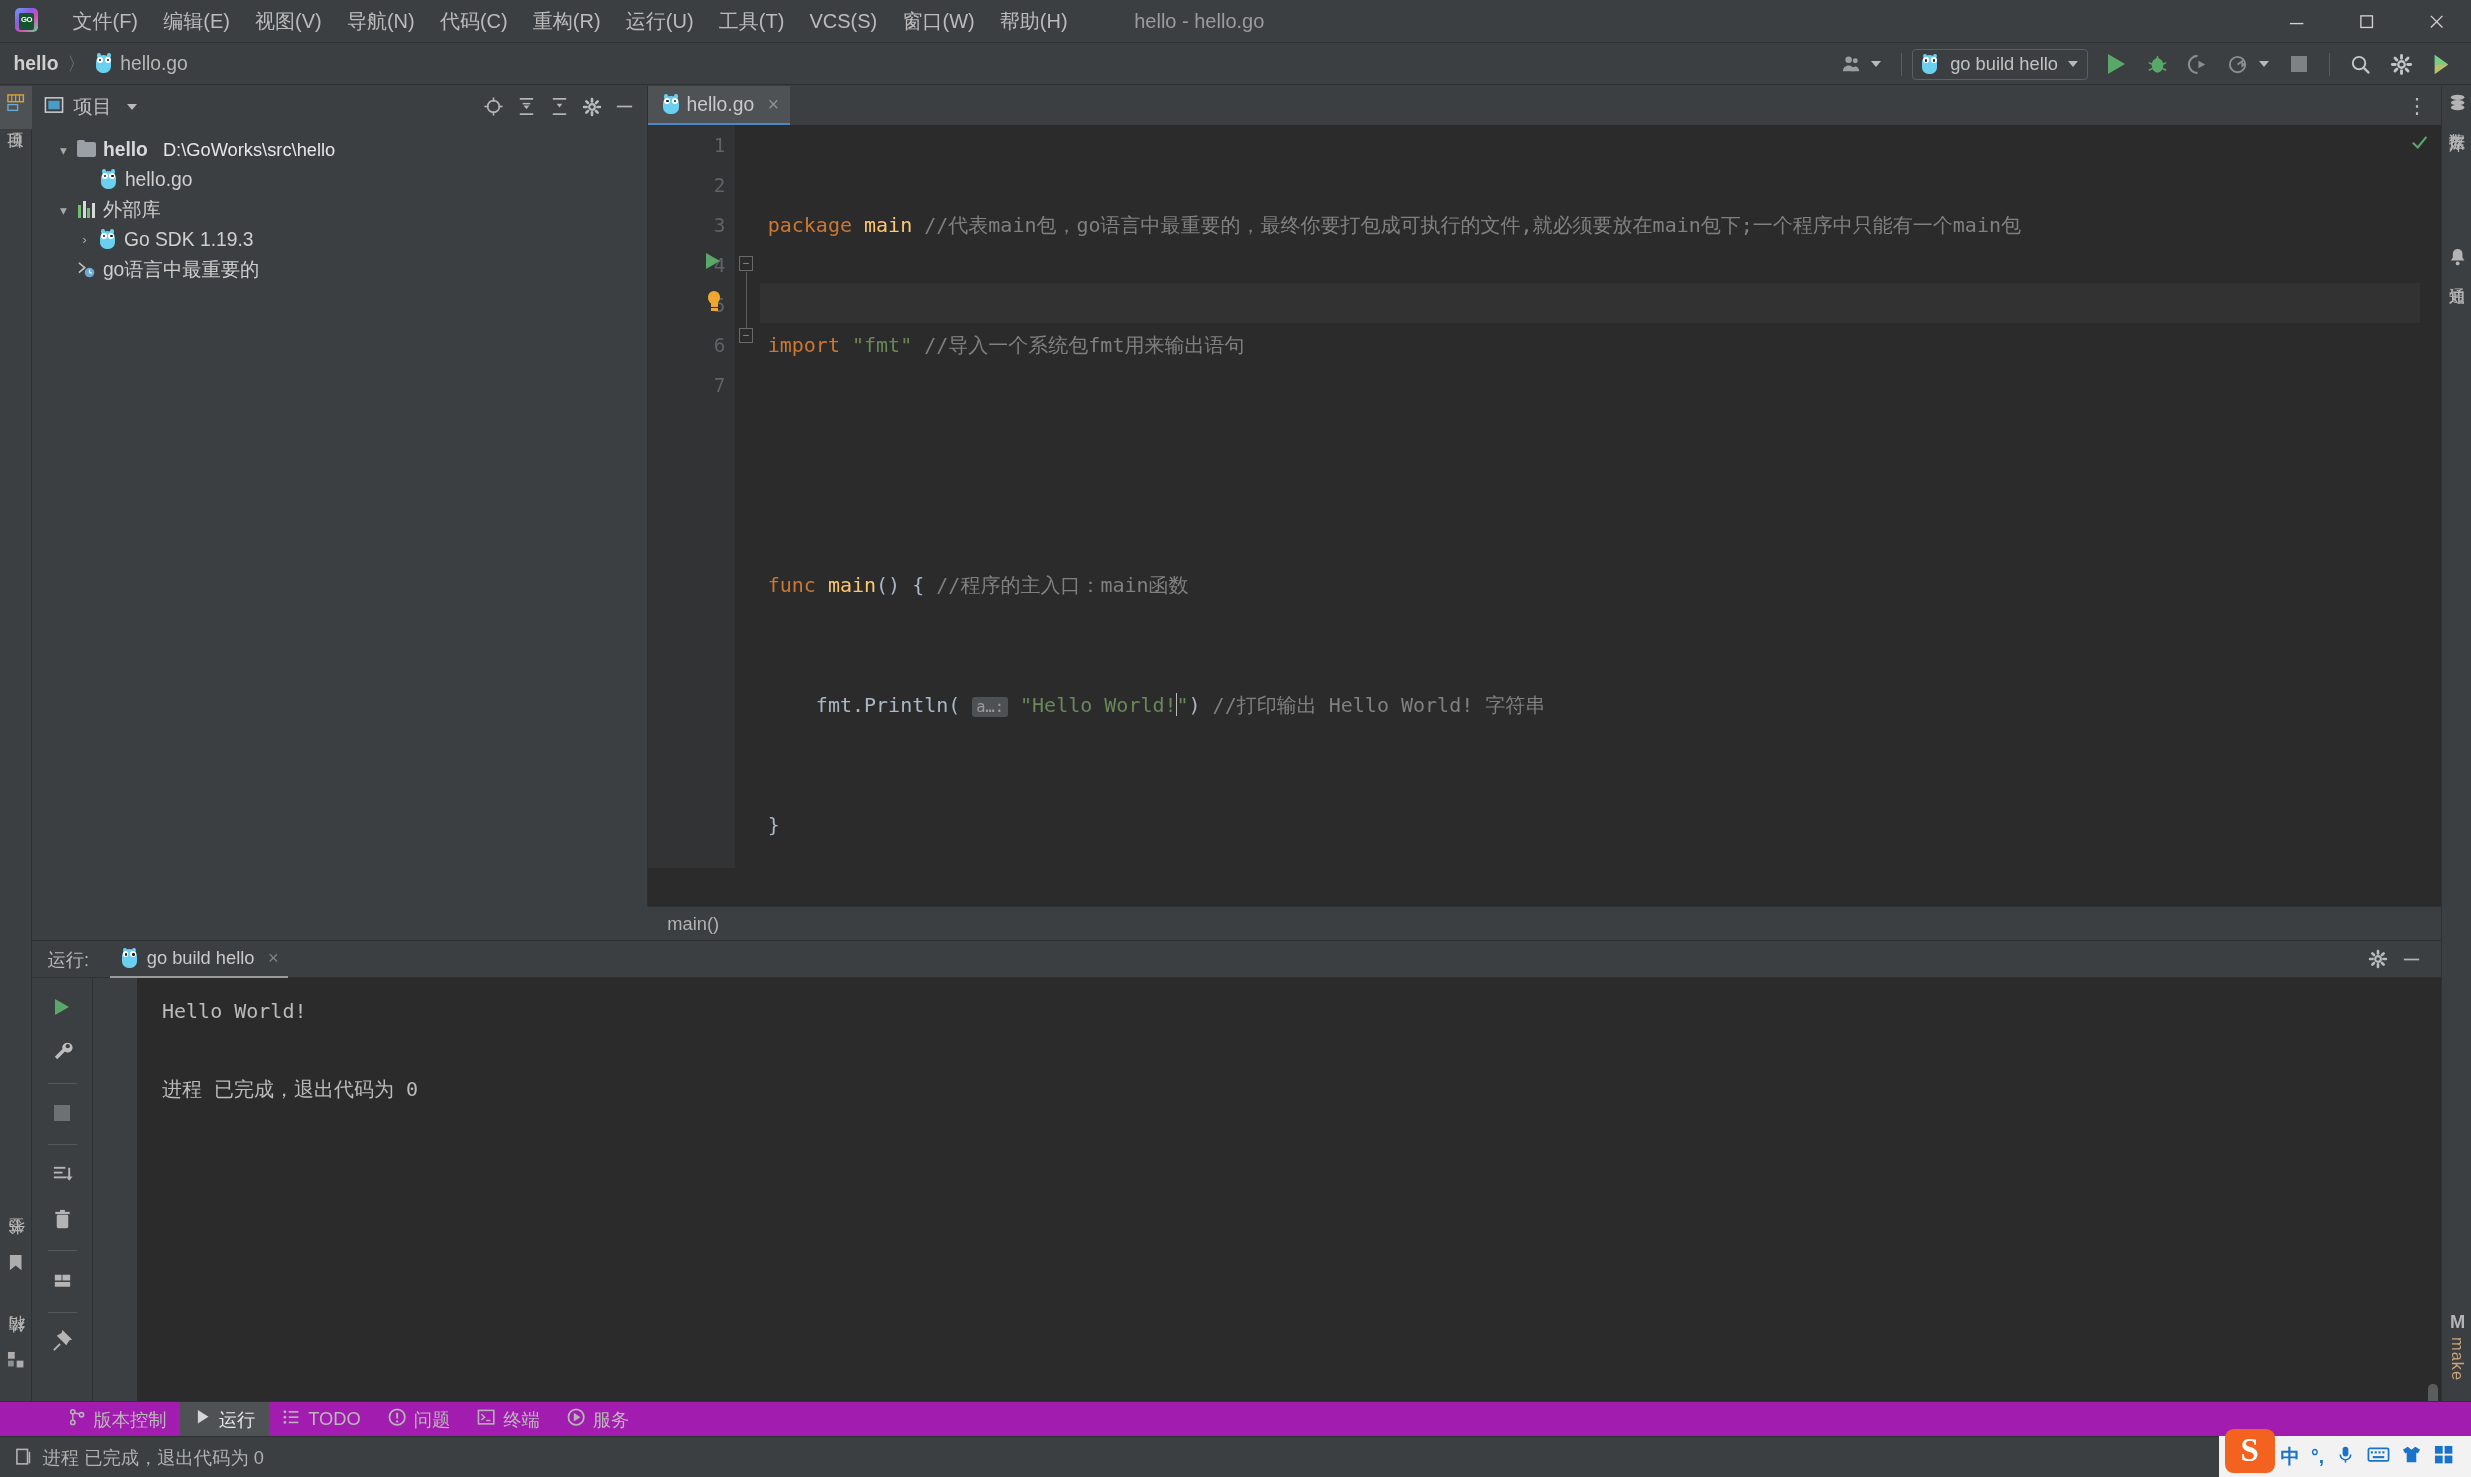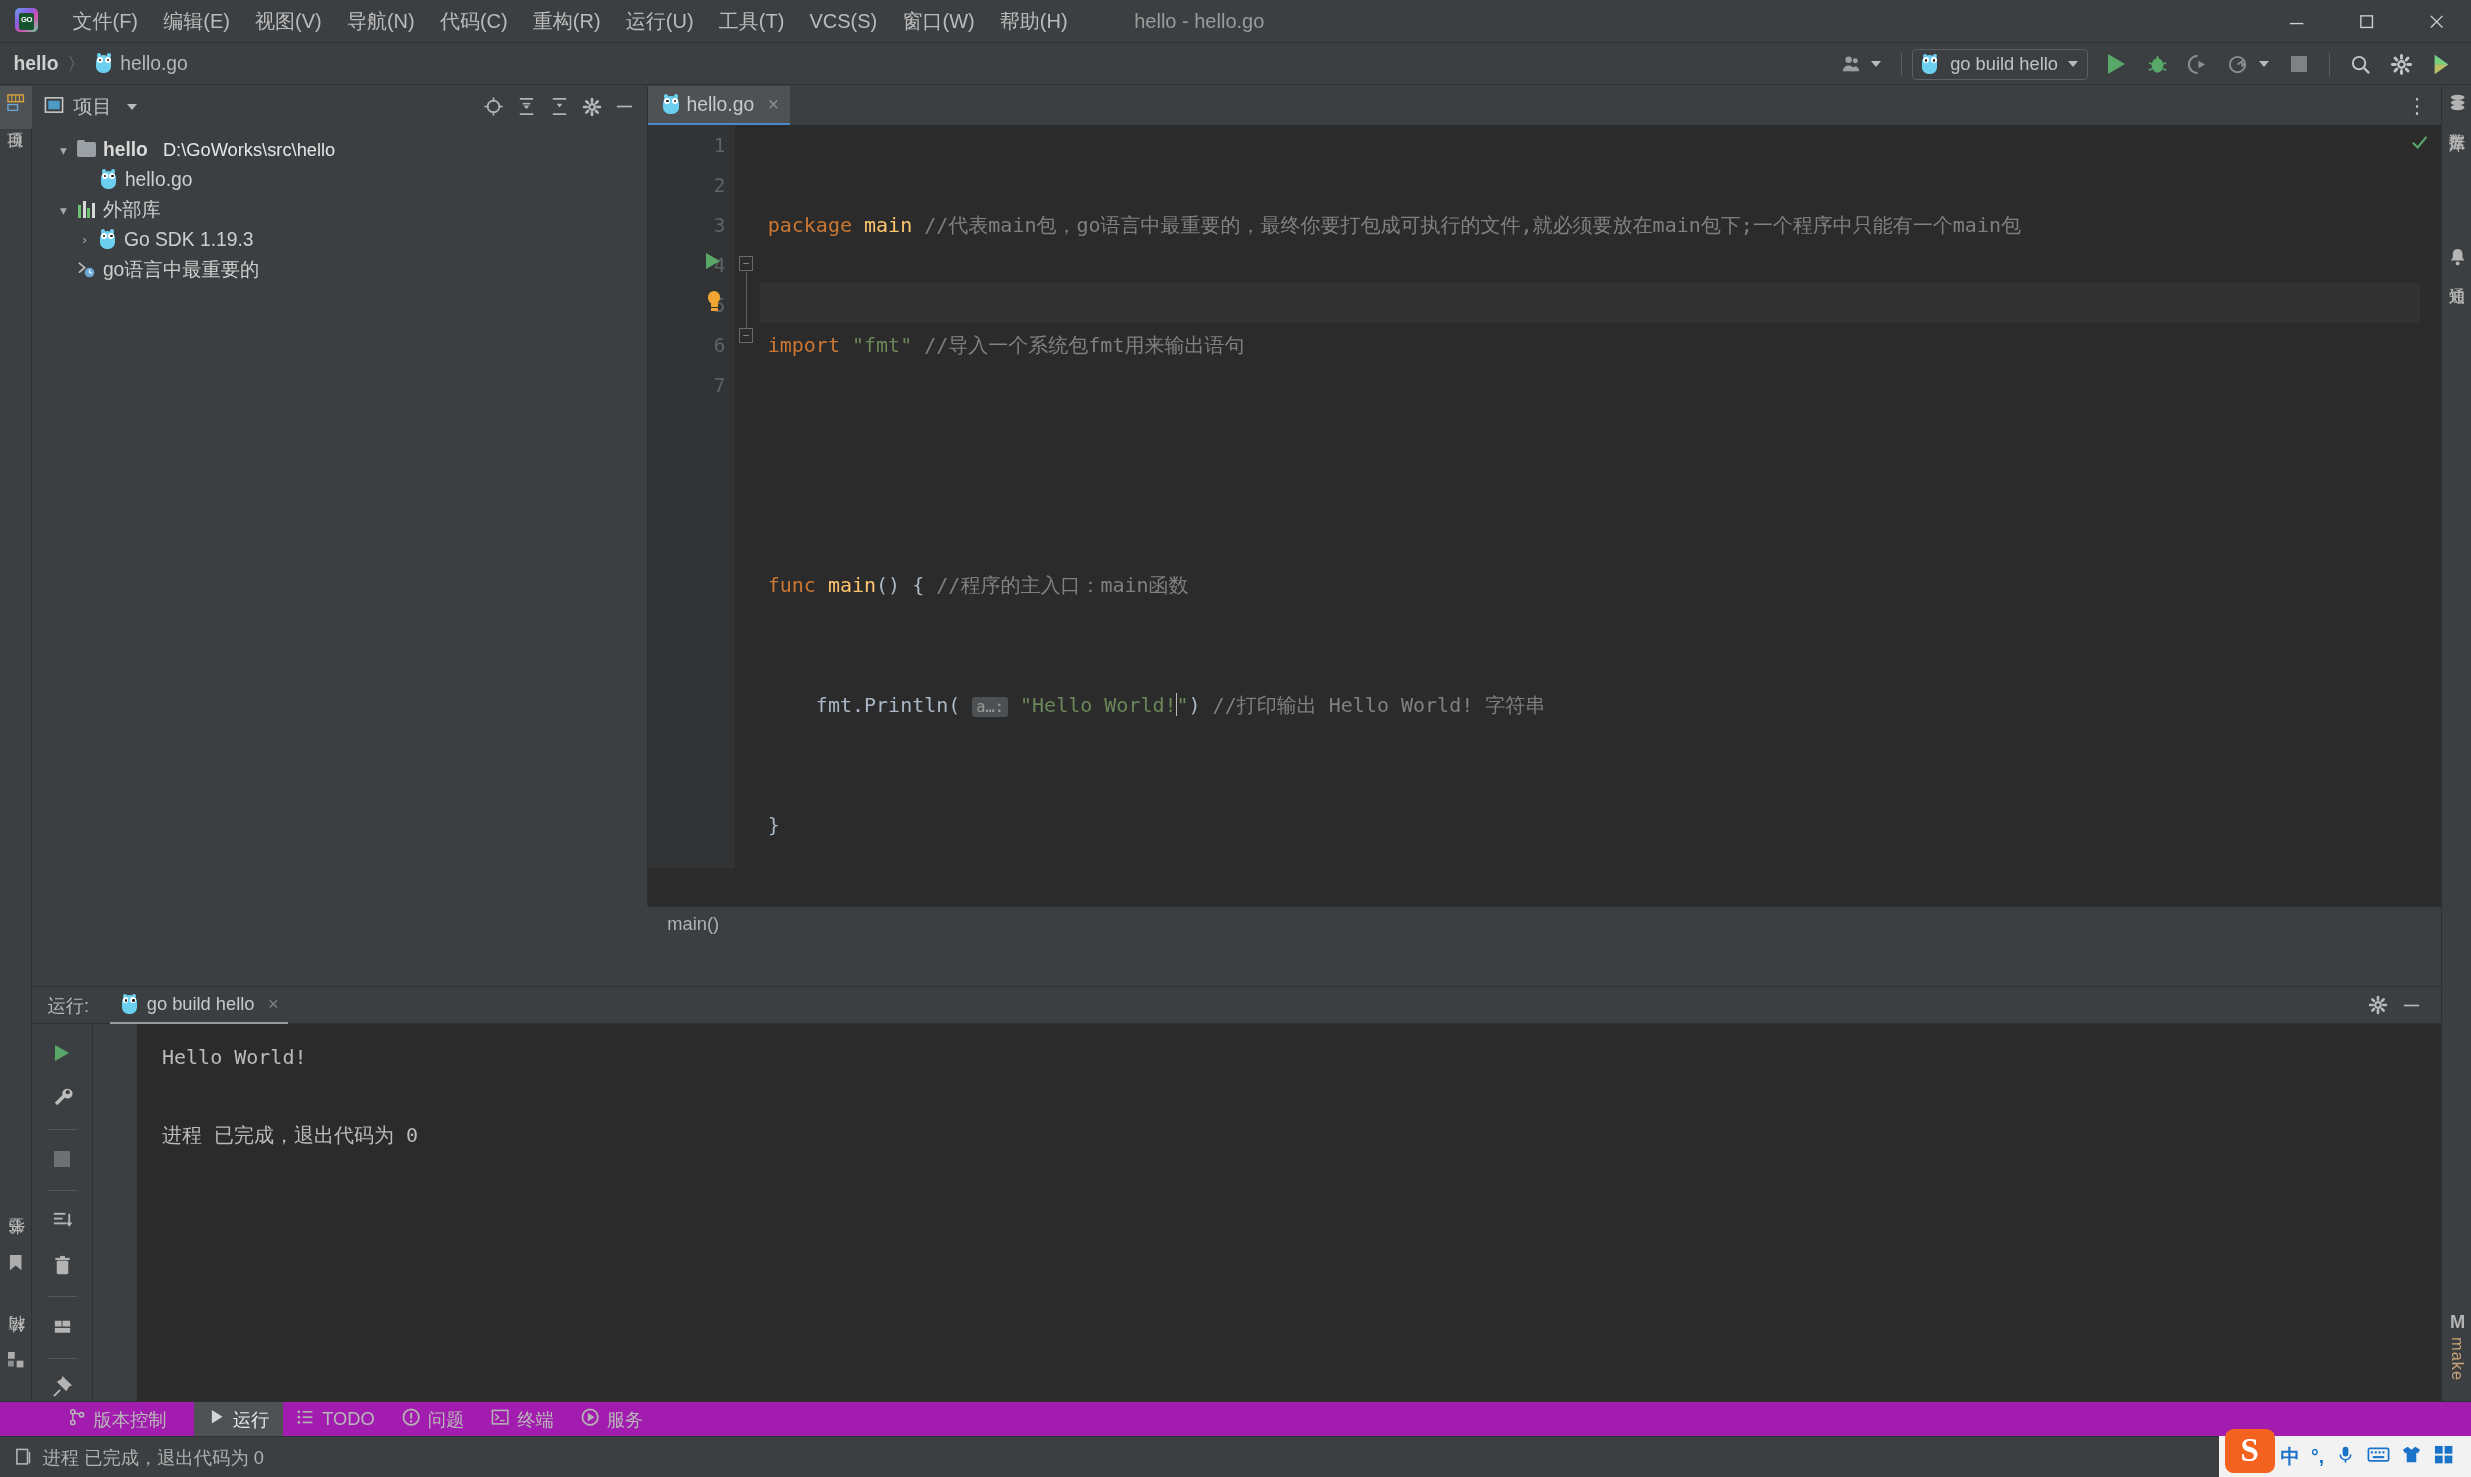--- a/index.html
+++ b/index.html
@@ -143,21 +143,21 @@
   .foldline { position:absolute; width:1px; background:#5e5e5e; }
   .scrollmark { position:absolute; right:11.6px; top:7.7px; }
   .vscroll-right { position:absolute; right:0; top:0; width:21px; height:743px; background:#2b2b2b; }
 
   .breadcrumb-bar { position:absolute; left:648px; top:906px; width:1793px; height:35px;
      background:#3c3f41; border-top:1px solid #2e3133; display:flex; align-items:center; }
   .breadcrumb-bar .bc { color:#b2b2b2; font-size:18.3px; margin-left:19.3px; }
 
   
   .runpanel { position:absolute; left:32px; top:940px; width:2409px; height:483px; background:#3c3f41;
-     border-top:1px solid #2e3133;margin-top:46px; }
+     border-top:1px solid #2e3133; }
   .run-head { height:37px; display:flex; align-items:center; border-bottom:1px solid #2e3133; }
   .run-head .rlabel { color:#b6b6b6; font-size:18.3px; margin-left:15.4px; }
   .run-tab { display:flex; align-items:center; margin-left:21px; height:37px; padding:0 9.7px;
      border-bottom:2.9px solid #9a9a9a; }
   .run-tab .rt { color:#c9c9c9; font-size:18.3px; margin-left:5.8px; }
   .run-tab .rx { color:#808386; font-size:18.3px; margin-left:13.5px; }
   .run-head-right { margin-left:auto; display:flex; align-items:center; padding-right:15.4px; }
   .run-body { display:flex; height:446px;gap:44px; }
   .run-tools { width:61px; background:#3c3f41; padding-top:9.7px; display:flex; flex-direction:column;
      align-items:center; border-right:1px solid #2e3133;}
@@ -170,21 +170,21 @@
   .console-scroll { position:absolute; right:2.9px; top:406px; width:9.7px; height:164px; background:#5a5d5e; border-radius:4.8px;}
 
   
   .right-strip { position:absolute; right:0; top:86px; width:31px; height:1337px; background:#3c3f41;
      border-left:1px solid #2e3133; }
 
   
   .tw-bar { position:absolute; left:0; bottom:41px; width:2472px; height:35px; background:#a21caf;
      display:flex; align-items:center; border-top:1px solid #2e3133; }
   .tw-btn { display:flex; align-items:center; height:35px; padding:0 13.5px; }
-  .tw-btn.sel { background:#4e5254;margin-left:14px; }
+  .tw-btn.sel { background:#4e5254; }
   .tw-btn .tl { color:#b8b8b8; font-size:18.3px; margin-left:7.7px; white-space:nowrap; }
   .statusbar { position:absolute; left:0; bottom:0; width:2472px; height:41px; background:#3c3f41;
      display:flex; align-items:center; border-top:1px solid #2e3133; }
   .statusbar .st { color:#b0b0b0; font-size:18.3px; margin-left:9.7px; }
   .ime { position:absolute; right:0; bottom:0; height:41px; width:253px; background:#f2f2f2;
      display:flex; align-items:center; justify-content:space-around; padding:0 13.5px 0 56px; }
   .ime-s { position:absolute; left:5.8px; bottom:3.9px; width:50px;height:44px; background:#f4621f;
      border-radius:8.7px; color:#fff; font-size:33px; font-weight:bold; text-align:center; line-height:42px;
      font-family:"Liberation Serif", serif; }
   .ime i { color:#1a73c8; font-style:normal; font-size:19.3px; font-weight:bold; }

